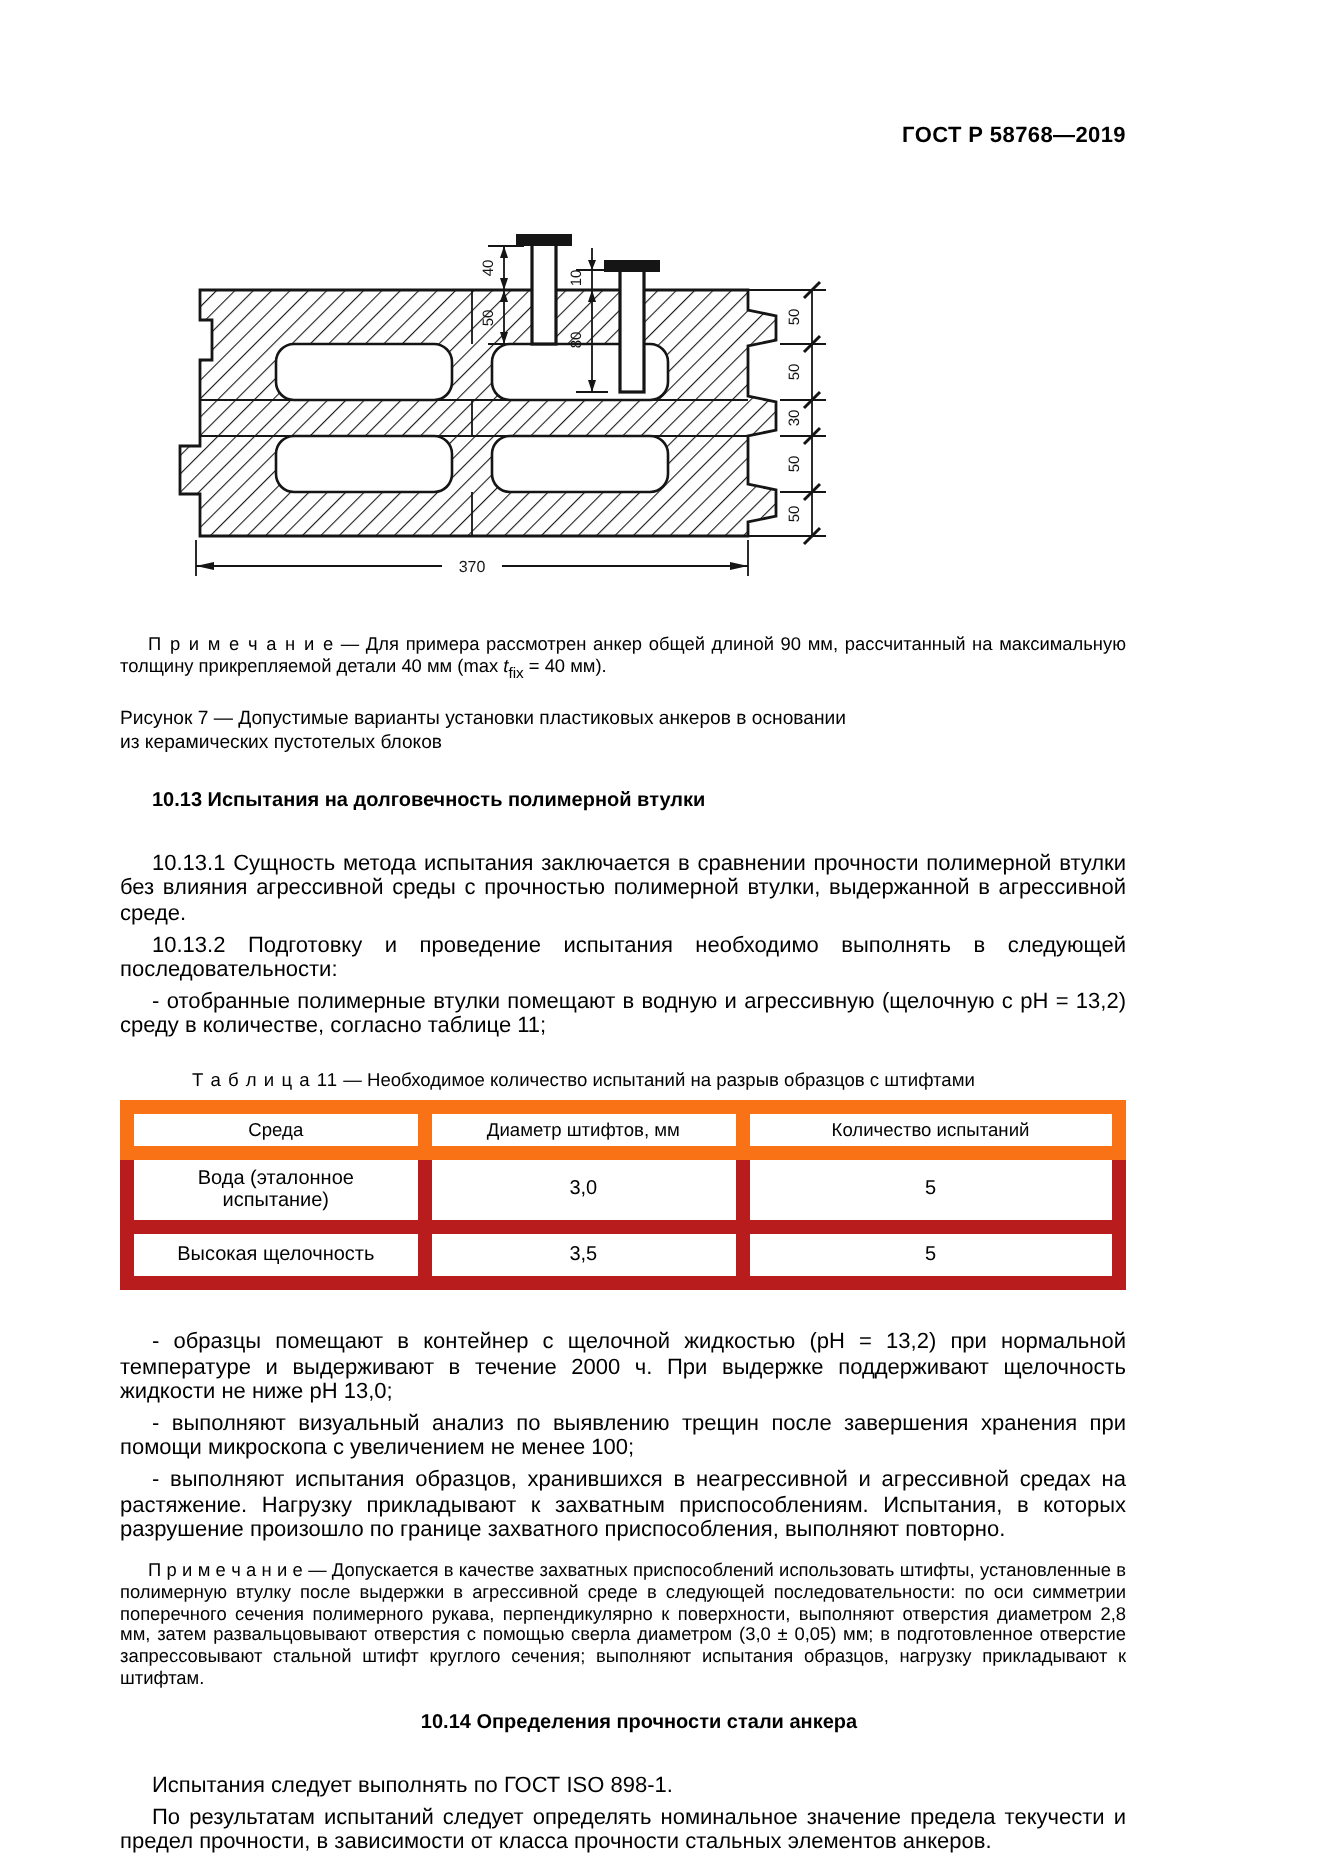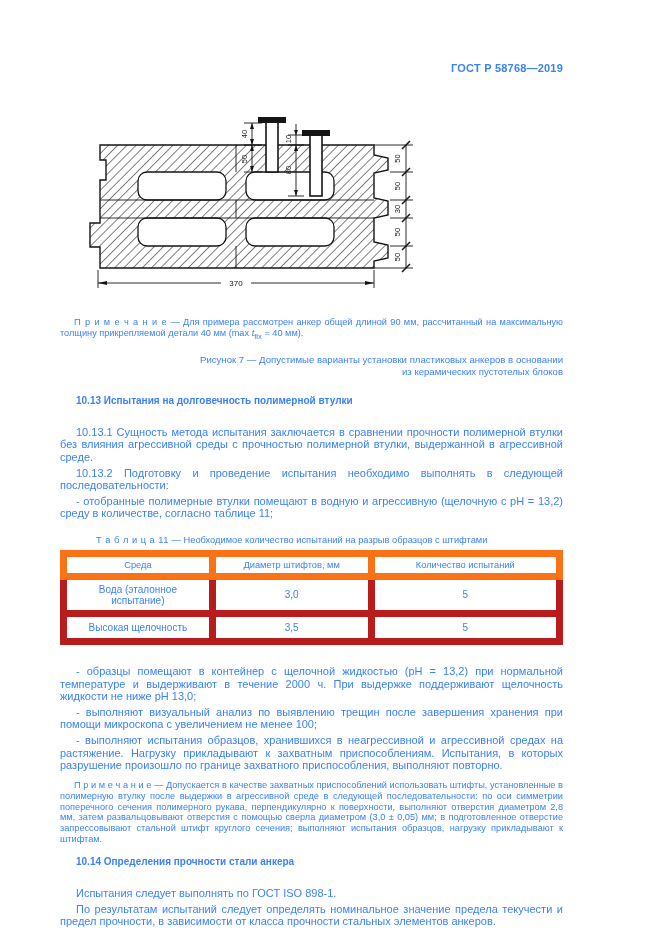--- a/index.html
+++ b/index.html
@@ -1,21 +1,21 @@
 <!DOCTYPE html>
 <html><head>
 <meta charset="utf-8">
 <style>
   html,body{margin:0;padding:0;background:#ffffff;}
   .page{
     position:relative;
     width:661px;height:935px;
     background:#ffffff;
     font-family:"Liberation Sans", sans-serif;
-    color:#3b82f6;
+    color:#000000;
     overflow:hidden;
   }
   .content{
     position:absolute;
     left:60px; top:0; width:503px;
   }
   .doc-code{
     margin-top:62px;
     text-align:right;
     font-weight:bold;
@@ -32,21 +32,21 @@
   .small-note{
     margin-top:13px;
     font-size:9.2px;
     line-height:11px;
     text-align:justify;
     text-indent:14px;
   }
   .small-note .nlabel{letter-spacing:.5px;}
   .fig-caption{
     margin-top:12px;
-    text-align:right;
+    text-align:left;
     font-size:9.6px;
     line-height:12px;
   }
   .sec-heading{
     margin-top:17px;
     font-size:10px;
     font-weight:bold;
     text-indent:16px;
   }
   .para{
@@ -82,21 +82,21 @@
     text-align:center;
     height:13px;
   }
   .note2{
     margin-top:8px;
     font-size:9.2px;
     line-height:10.9px;
     text-align:justify;
     text-indent:14px;
   }
-  .sec-heading.h14{margin-top:11px;}
+  .sec-heading.h14{margin-top:11px;text-align:center;}
   .page-number{
     margin-top:9px;
     text-align:right;
     font-size:11px;
   }
   svg text{font-family:"Liberation Sans", sans-serif; fill:#151515;}
 </style>
 </head>
 <body>
 

